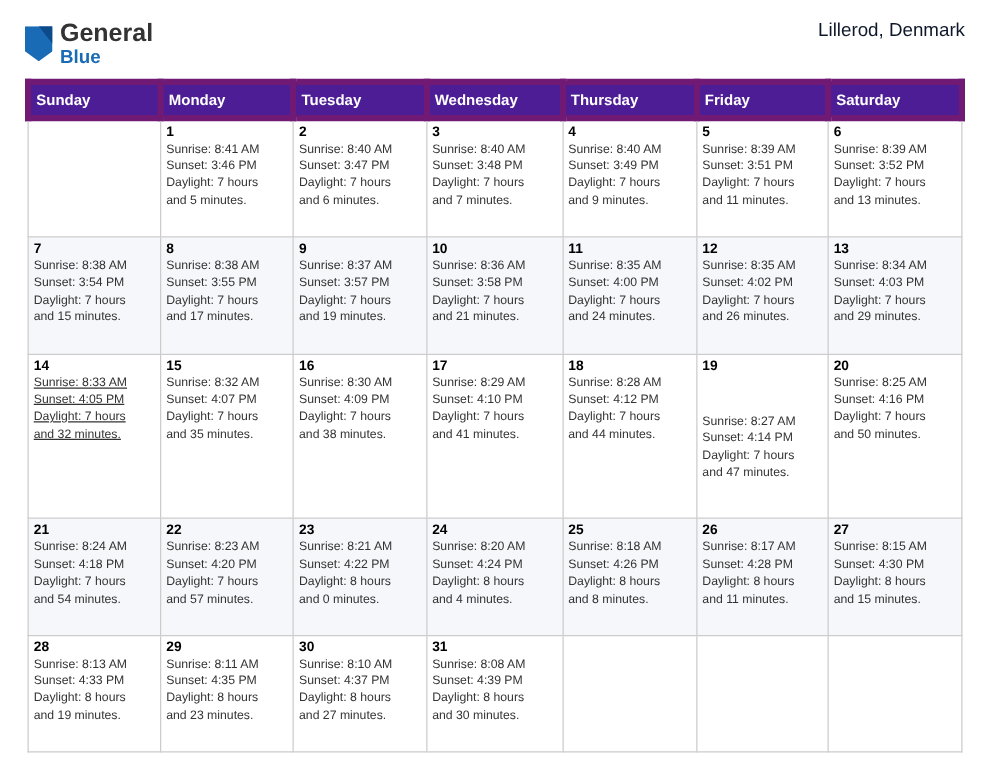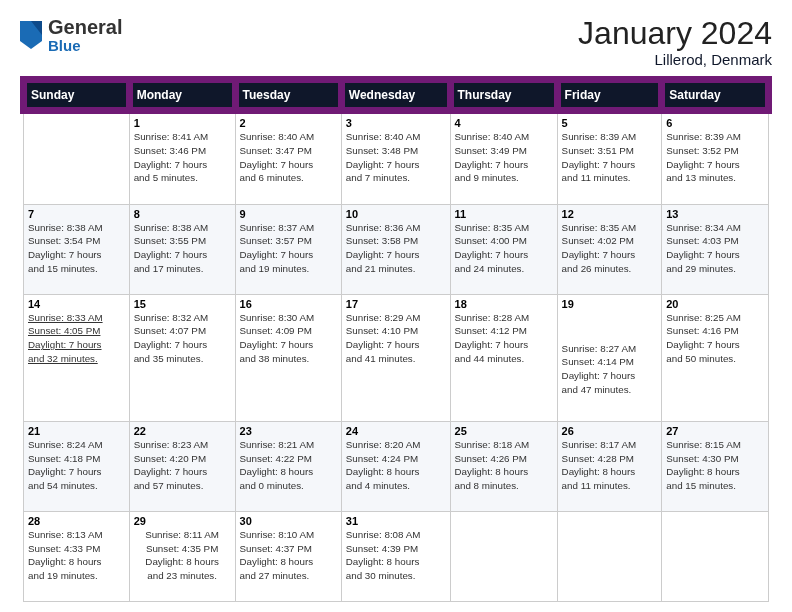--- a/index.html
+++ b/index.html
@@ -61,27 +61,27 @@
       font-size: 15px;
       color: #0f172a;
     }
     .calendar {
       flex: 1;
       border-collapse: collapse;
       width: 100%;
       font-size: 10.5px;
     }
     .calendar th {
-      background: #0f172a;
+      background: #4c1d95;
       color: #fff;
       padding: 5px 4px;
       text-align: left;
       font-size: 12px;
       font-weight: bold;
-      border: 7px solid #701a75;
+      border: 5px solid #701a75;
     }
     .calendar td {
       border: 1px solid #ccc;
       vertical-align: top;
       padding: 3px 4px;
       width: 113px;
       background: #fff;
     }
     .calendar tr:nth-child(even) td {
       background: #f5f7fa;
@@ -110,21 +110,20 @@
       <svg class="logo-icon" viewBox="0 0 22 28" fill="none" xmlns="http://www.w3.org/2000/svg">
         <polygon points="0,0 22,0 22,20 11,28 0,20" fill="#1a6bb5"></polygon>
         <polygon points="11,0 22,0 22,14" fill="#0d4a8a"></polygon>
       </svg>
       <div class="logo-text">
         <span class="logo-general">General</span>
         <span class="logo-blue">Blue</span>
       </div>
     </div>
     <div class="title-block">
-      <div class="title-month">January 2024</div>
       <div class="title-location">Lillerod, Denmark</div>
     </div>
   </div>
 
   <table class="calendar">
     <thead>
       <tr>
         <th>Sunday</th>
         <th>Monday</th>
         <th>Tuesday</th>
@@ -336,21 +335,21 @@
         <tr>
           <td>
             <span class="day-num">28</span>
             <div class="day-info" style="white-space: pre-line;">Sunrise: 8:13 AM
 Sunset: 4:33 PM
 Daylight: 8 hours
 and 19 minutes.</div>
           </td>
           <td>
             <span class="day-num">29</span>
-            <div class="day-info" style="white-space: pre-line; text-align: center;">Sunrise: 8:11 AM
+            <div class="day-info" style="white-space: pre-line;">Sunrise: 8:11 AM
 Sunset: 4:35 PM
 Daylight: 8 hours
 and 23 minutes.</div>
           </td>
           <td>
             <span class="day-num">30</span>
             <div class="day-info" style="white-space: pre-line;">Sunrise: 8:10 AM
 Sunset: 4:37 PM
 Daylight: 8 hours
 and 27 minutes.</div>

